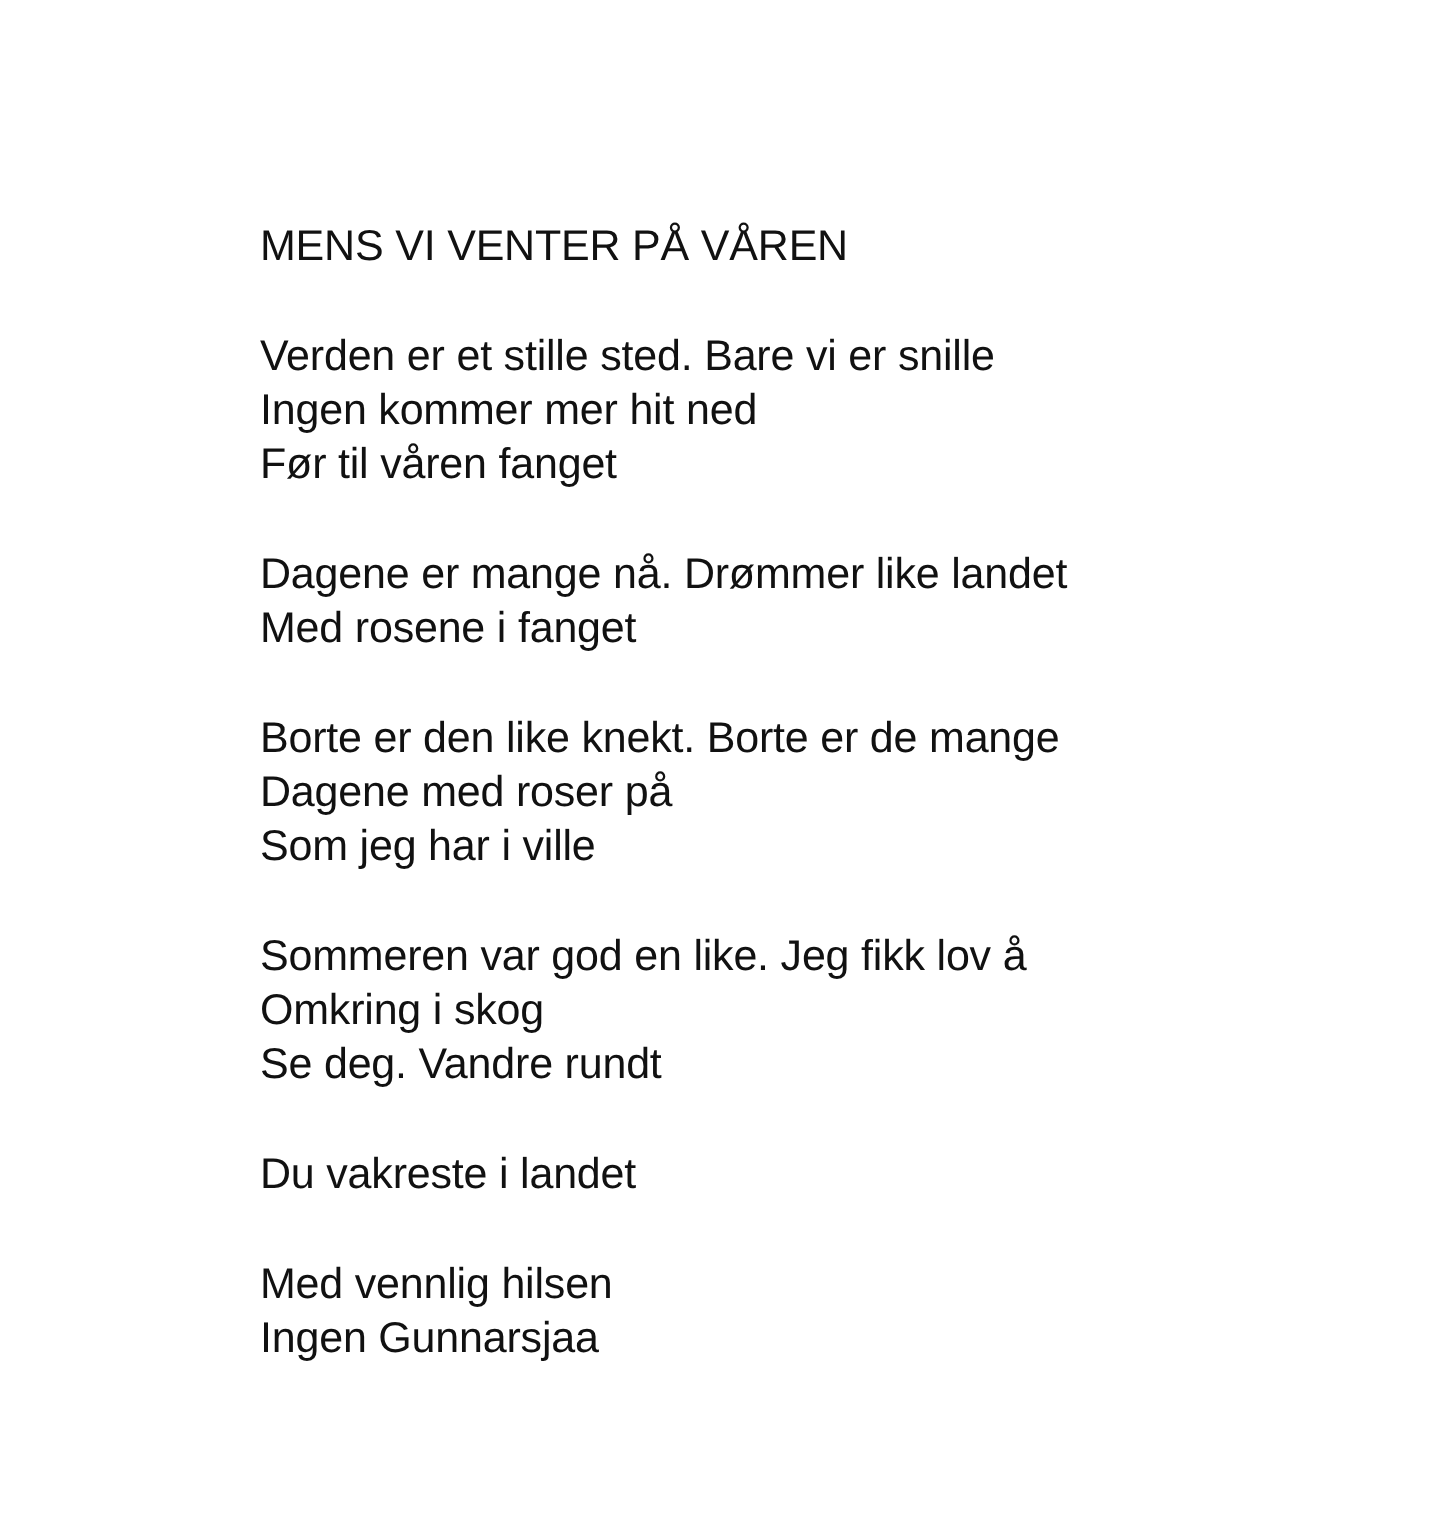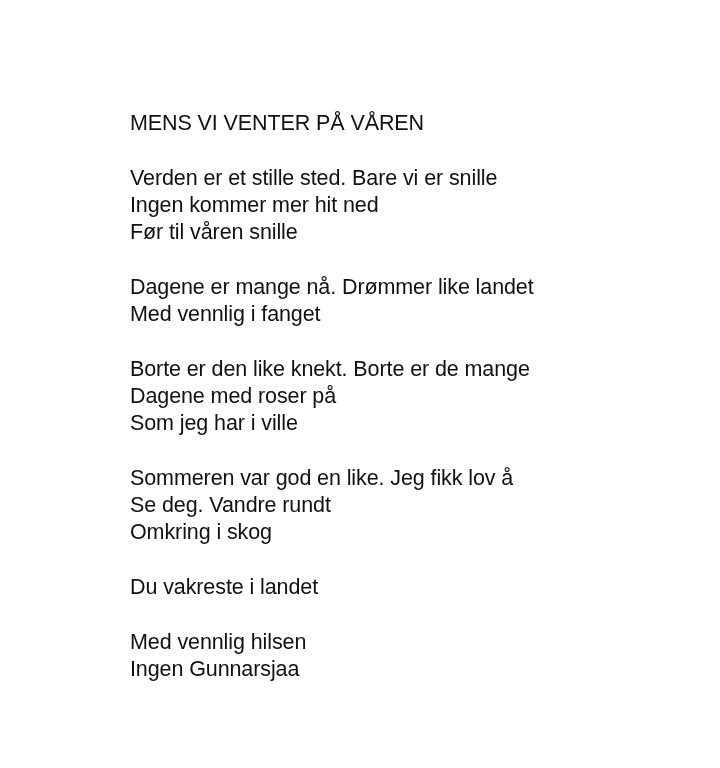--- a/index.html
+++ b/index.html
@@ -35,41 +35,41 @@
 </head>
 <body>
 
 <div class="page">
   <div class="line">MENS VI VENTER PÅ VÅREN</div>
   <div class="blank"></div>
 
   <div>
     <div class="line">Verden er et stille sted. Bare vi er snille</div>
     <div class="line">Ingen kommer mer hit ned</div>
-    <div class="line">Før til våren snille</div>
+    <div class="line">Før til våren fanget</div>
   </div>
   <div class="blank"></div>
 
   <div>
     <div class="line">Dagene er mange nå. Drømmer like landet</div>
-    <div class="line">Med vennlig i fanget</div>
+    <div class="line">Med rosene i fanget</div>
   </div>
   <div class="blank"></div>
 
   <div>
     <div class="line">Borte er den like knekt. Borte er de mange</div>
     <div class="line">Dagene med roser på</div>
     <div class="line">Som jeg har i ville</div>
   </div>
   <div class="blank"></div>
 
   <div>
     <div class="line">Sommeren var god en like. Jeg fikk lov å</div>
+    <div class="line">Omkring i skog</div>
     <div class="line">Se deg. Vandre rundt</div>
-    <div class="line">Omkring i skog</div>
   </div>
   <div class="blank"></div>
 
   <div>
     <div class="line">Du vakreste i landet</div>
   </div>
   <div class="blank"></div>
 
   <div>
     <div class="line">Med vennlig hilsen</div>

